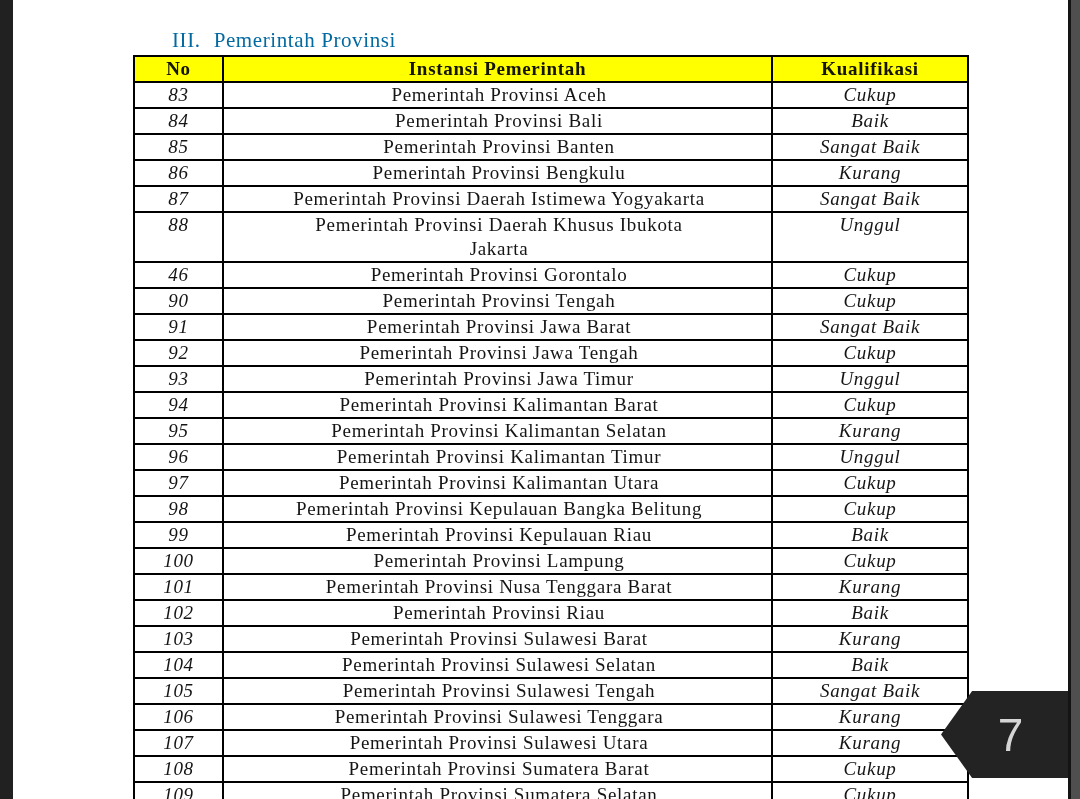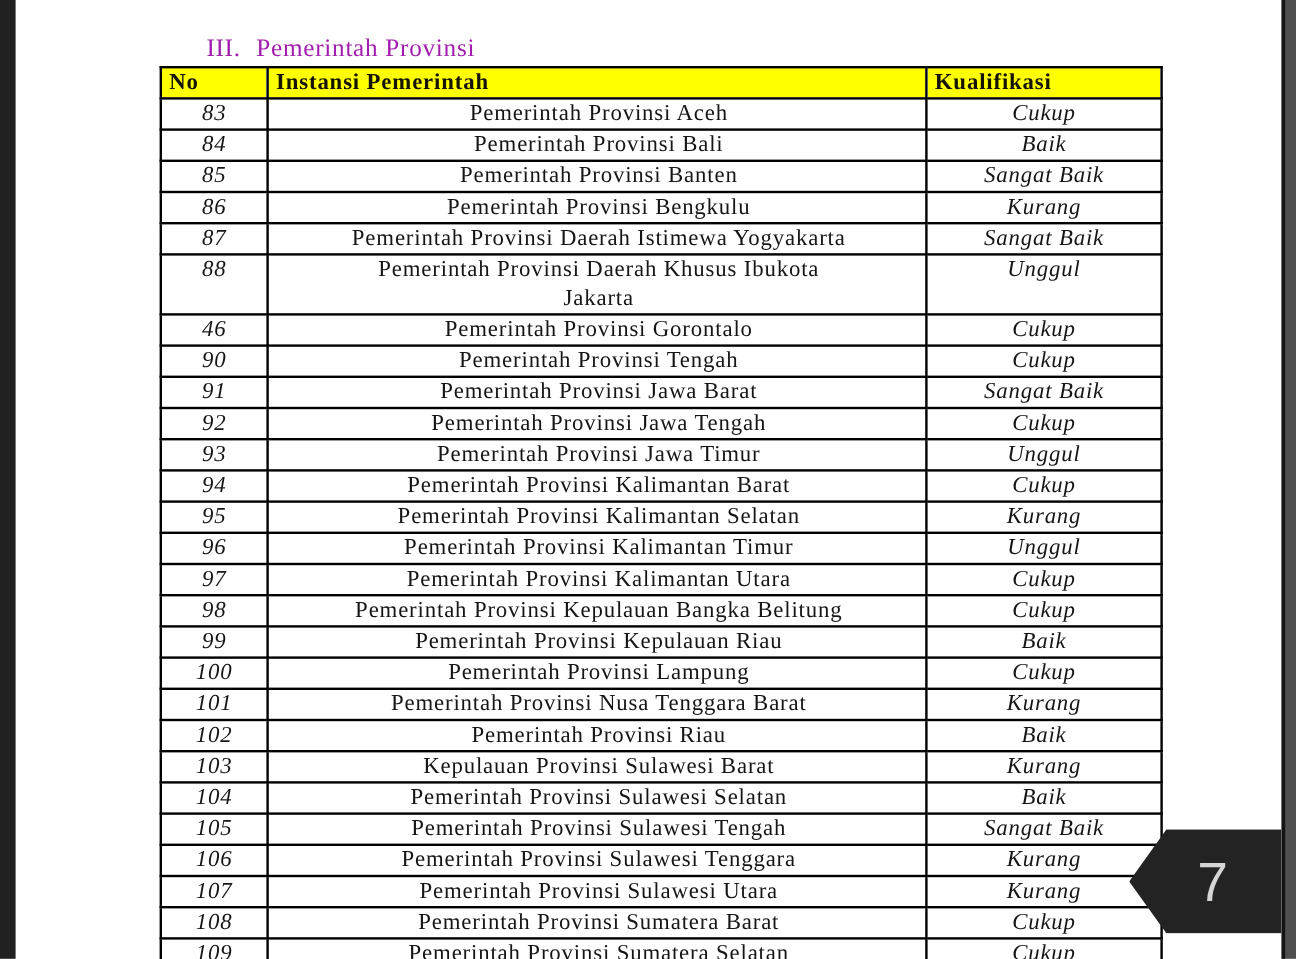--- a/index.html
+++ b/index.html
@@ -20,21 +20,21 @@
     position: absolute;
     right: 0; top: 0;
     width: 12px; height: 799px;
     background: var(--scrollbar, #4f4f4f);
     border-left: 3px solid #141414;
   }
   .doc-title {
     position: absolute;
     left: 172px; top: 28px;
     font-size: 21px;
-    color: #a21caf;
+    color: #0369a1;
     letter-spacing: 0.6px;
     white-space: nowrap;
   }
   .doc-title .num { margin-right: 13px; }
   table.qual-table {
     position: absolute;
     left: 133px; top: 55px;
     width: 834px;
     border-collapse: collapse;
     table-layout: fixed;
@@ -48,21 +48,21 @@
   .qual-table th, .qual-table td {
     border: 2px solid #000000;
     padding: 0 6px;
     line-height: 24px;
     vertical-align: top;
     overflow: hidden;
   }
   .qual-table th {
     background: var(--accent, #ffff00);
     font-weight: bold;
-    text-align: left;
+    text-align: center;
     height: 26px;
     color: #141400;
   }
   .qual-table td { height: 26px; }
   .qual-table td.no-cell, .qual-table td.kual-cell { text-align: center; font-style: italic; }
   .qual-table td.inst-cell {
     text-align: center;
     padding-left: 9px;
     white-space: pre-line;
   }
@@ -204,21 +204,21 @@
         <td class="inst-cell">Pemerintah Provinsi Nusa Tenggara Barat</td>
         <td class="kual-cell">Kurang</td>
       </tr>
       <tr>
         <td class="no-cell">102</td>
         <td class="inst-cell">Pemerintah Provinsi Riau</td>
         <td class="kual-cell">Baik</td>
       </tr>
       <tr>
         <td class="no-cell">103</td>
-        <td class="inst-cell">Kepulauan Provinsi Sulawesi Barat</td>
+        <td class="inst-cell">Pemerintah Provinsi Sulawesi Barat</td>
         <td class="kual-cell">Kurang</td>
       </tr>
       <tr>
         <td class="no-cell">104</td>
         <td class="inst-cell">Pemerintah Provinsi Sulawesi Selatan</td>
         <td class="kual-cell">Baik</td>
       </tr>
       <tr>
         <td class="no-cell">105</td>
         <td class="inst-cell">Pemerintah Provinsi Sulawesi Tengah</td>

